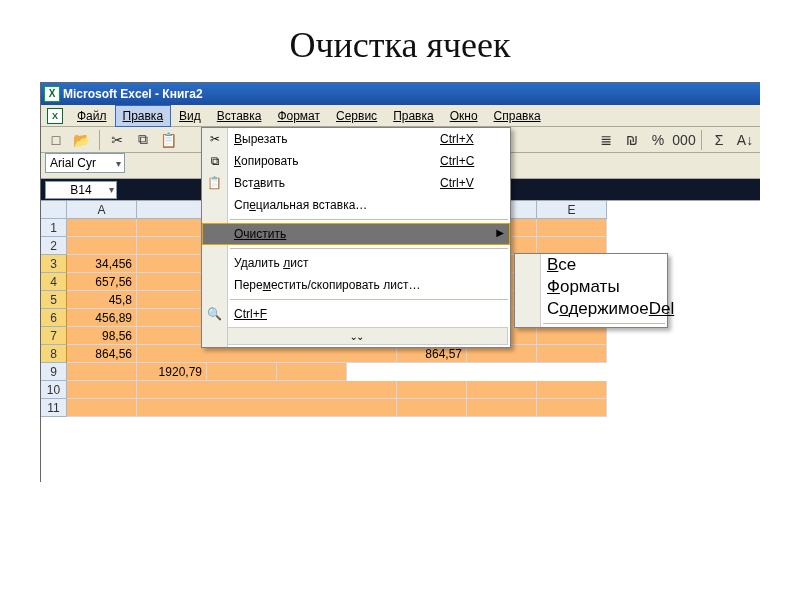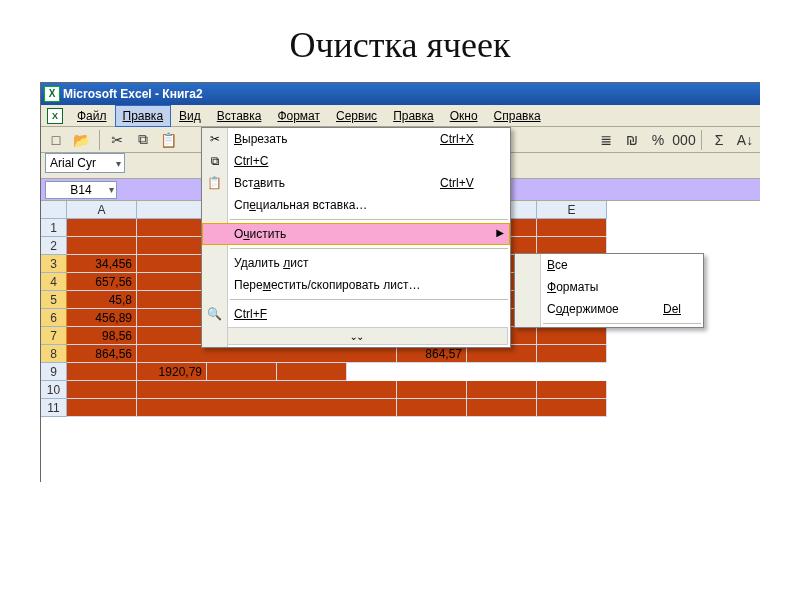--- a/index.html
+++ b/index.html
@@ -12,45 +12,45 @@
   .menubar .xlogo { width:16px; height:16px; margin: 0 6px 0 2px; border:1px solid #0a6b2b; background:#fff; display:flex;align-items:center;justify-content:center;font-size:9px;color:#0a6b2b;font-weight:bold;}
   .menubar .m { padding: 0 8px; height: 22px; line-height: 22px; cursor: default; }
   .menubar .m u { }
   .menubar .m.open { background: #c1d2ee; border: 1px solid #316ac5; line-height: 20px; padding: 0 7px; }
   .toolbar { background: #ece9d8; height: 26px; border-bottom: 1px solid #aca899; display:flex; align-items:center; gap:4px; padding: 0 4px; }
   .tbtn { width: 22px; height: 22px; display:flex; align-items:center; justify-content:center; font-size: 14px; color:#333; border-radius:2px;}
   .sep { width:1px; height:20px; background:#aca899; margin: 0 2px;}
   .fmtbar { background:#ece9d8; height:26px; border-bottom:1px solid #aca899; display:flex; padding:0 4px; gap:2px;}
   .fontbox { background:#fff; border:1px solid #7f9db9; height:20px; font-size:12px; padding:0 18px 0 4px; line-height:18px; min-width:80px; position:relative;}
   .fontbox::after{content:"▾"; position:absolute; right:3px; top:1px; color:#555; font-size:10px;}
-  .namebar { background:#c4b5fd; height:22px; border-bottom:1px solid #aca899; display:flex; align-items:center;}
+  .namebar { background:#0f172a; height:22px; border-bottom:1px solid #aca899; display:flex; align-items:center;}
   .namebox { background:#fff; border:1px solid #7f9db9; width:72px; height:18px; margin:0 4px; font-size:12px; padding:0 4px; line-height:16px; text-align:center; position:relative;}
   .namebox::after{content:"▾"; position:absolute; right:2px; top:0; color:#555; font-size:10px;}
   .grid { position:relative; font-size:12px; }
   .colhdrs { display:flex; height:18px; }
   .corner { width:26px; background:#e4ecf7; border-right:1px solid #9eb6ce; border-bottom:1px solid #9eb6ce;}
   .colhdr { width:70px; text-align:center; background:#e4ecf7; border-right:1px solid #9eb6ce; border-bottom:1px solid #9eb6ce; line-height:18px; color:#333;}
   .row { display:flex; height:18px;}
   .rowhdr { width:26px; text-align:center; background:#e4ecf7; border-right:1px solid #9eb6ce; border-bottom:1px solid #9eb6ce; line-height:18px; color:#333;}
   .rowhdr.sel { background:#f8d77a; border-right:1px solid #c7921a;}
-  .cell { width:70px; border-right:1px solid #d0d7e5; border-bottom:1px solid #d0d7e5; line-height:18px; padding-right:4px; text-align:right; background:#c2410c; white-space:nowrap; overflow:hidden;}
+  .cell { width:70px; border-right:1px solid #d0d7e5; border-bottom:1px solid #d0d7e5; line-height:18px; padding-right:4px; text-align:right; background:#fdba74; white-space:nowrap; overflow:hidden;}
   
   .dropdown { position:absolute; top: 44px; left: 160px; width: 310px; background:#fff; border:1px solid #808080; box-shadow: 3px 3px 4px rgba(0,0,0,.3); font-size:12px; z-index:5;}
   .dd-iconstrip { position:absolute; left:0; top:0; bottom:0; width:26px; background:#eeeee4; border-right:1px solid #ccc;}
   .dd-item { position:relative; height:22px; display:flex; align-items:center; padding-left:32px; cursor:default;}
   .dd-item .lbl { flex:1; }
   .dd-item .sc { width:70px; color:#000;text-decoration:underline; }
-  .dd-item.hov { background:#f9a8d4; outline:1px solid #e8a400; outline-offset:-1px;}
+  .dd-item.hov { background:#737373; outline:1px solid #e8a400; outline-offset:-1px;text-decoration:underline;}
   .dd-item .arrow { position:absolute; right:6px; top:4px; font-size:10px; color:#000;}
   .dd-sep { height:1px; margin:3px 2px 3px 28px; background:#c0c0b0;}
   .dd-ico { position:absolute; left:4px; top:2px; width:18px; height:18px; display:flex; align-items:center; justify-content:center; font-size:12px;}
   .dd-expand { height:18px; display:flex; align-items:center; justify-content:center; background:#eeeee4; margin:2px 2px; border:1px solid #ccc;}
   .dd-expand .chev { font-size:10px; letter-spacing:-2px;}
   
-  .submenu { position:absolute; top: 170px; left: 473px; width: 190px; background:#fff; border:1px solid #808080; box-shadow: 3px 3px 4px rgba(0,0,0,.3); font-size:12px; z-index:6;}
+  .submenu { position:absolute; top: 170px; left: 473px; width: 154px; background:#fff; border:1px solid #808080; box-shadow: 3px 3px 4px rgba(0,0,0,.3); font-size:17px; z-index:6;}
   .submenu .dd-iconstrip { width:26px;}
   .submenu .dd-item { padding-left:32px; height:22px;}
   .submenu .dd-item .sc { width:40px; text-align:left;}
   u { text-decoration: underline; }
 </style>
 </head>
 <body>
 
 <div class="slide-title">Очистка ячеек</div>
 
@@ -201,20 +201,21 @@
 
   <div class="dropdown">
     <div class="dd-iconstrip"></div>
     <div class="dd-item">
       <span class="dd-ico">✂</span>
       <span class="lbl"><u>В</u><span>ырезать</span></span>
       <span class="sc">Ctrl+X</span>
     </div>
     <div class="dd-item">
       <span class="dd-ico">⧉</span>
+      <span class="lbl"><u>К</u><span>опировать</span></span>
       <span class="sc">Ctrl+C</span>
     </div>
     <div class="dd-item">
       <span class="dd-ico">📋</span>
       <span class="lbl">Вст<u>а</u><span>вить</span></span>
       <span class="sc">Ctrl+V</span>
     </div>
     <div class="dd-item">
       <span class="lbl">Сп<u>е</u><span>циальная вставка…</span></span>
     </div>

